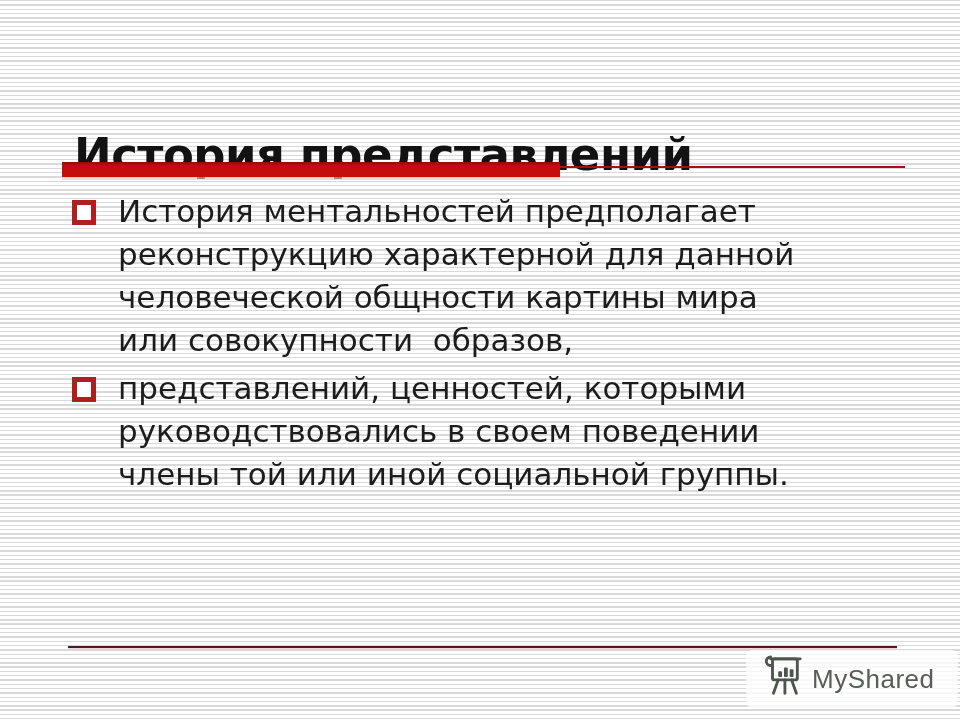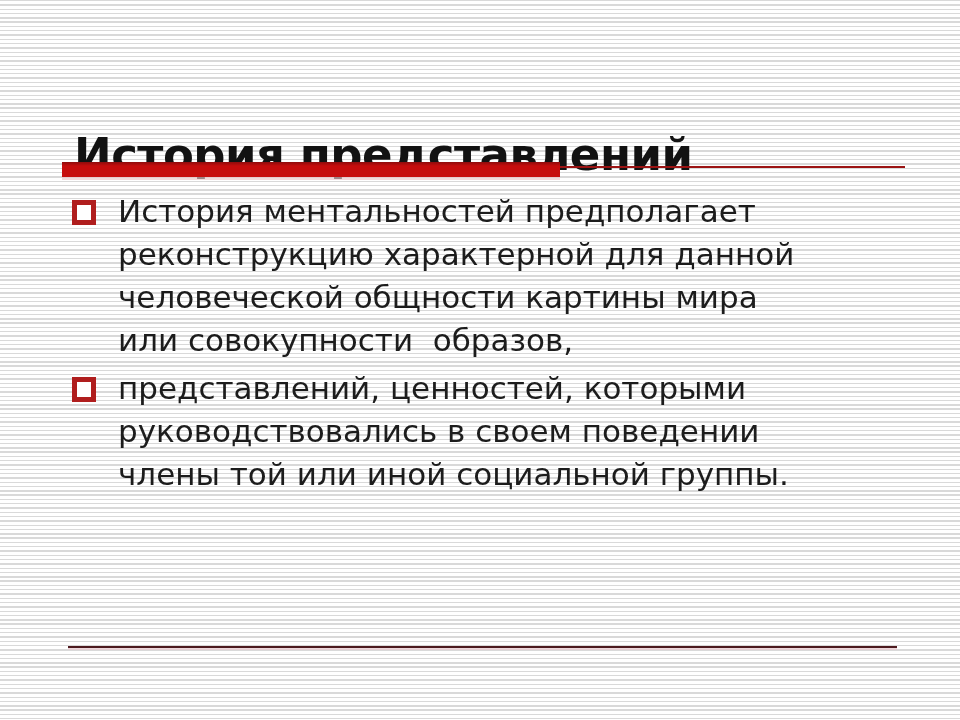--- a/index.html
+++ b/index.html
@@ -118,14 +118,34 @@
   <div class="bullet-row first">
     <div class="bullet-square"></div>
     <div class="bullet-text">История ментальностей предполагает
 реконструкцию характерной для данной
 человеческой общности картины мира
 или совокупности  образов,</div>
   </div>
 
   <div class="bottom-line"></div>
 
+  <div class="watermark">
+    <span class="watermark-icon">
+      <svg width="42" height="46" viewBox="0 0 44 48" aria-hidden="true">
+        <g stroke="#4e544e" stroke-width="3" fill="none" stroke-linecap="round" stroke-linejoin="round">
+          <path d="M9 5 H40"></path>
+          <path d="M9 3 a4.5 4.5 0 1 0 0 9"></path>
+          <rect x="11" y="5" width="26" height="22" rx="2"></rect>
+          <path d="M17 27 L12 41"></path>
+          <path d="M24 27 V41"></path>
+          <path d="M31 27 L36 41"></path>
+        </g>
+        <g fill="#4e544e">
+          <rect x="17" y="18" width="4" height="6" rx="1"></rect>
+          <rect x="23" y="14" width="4" height="10" rx="1"></rect>
+          <rect x="29" y="16" width="4" height="8" rx="1"></rect>
+        </g>
+      </svg>
+    </span>
+    <span class="watermark-label">MyShared</span>
+  </div>
 
 </div>
 
 </body></html>

